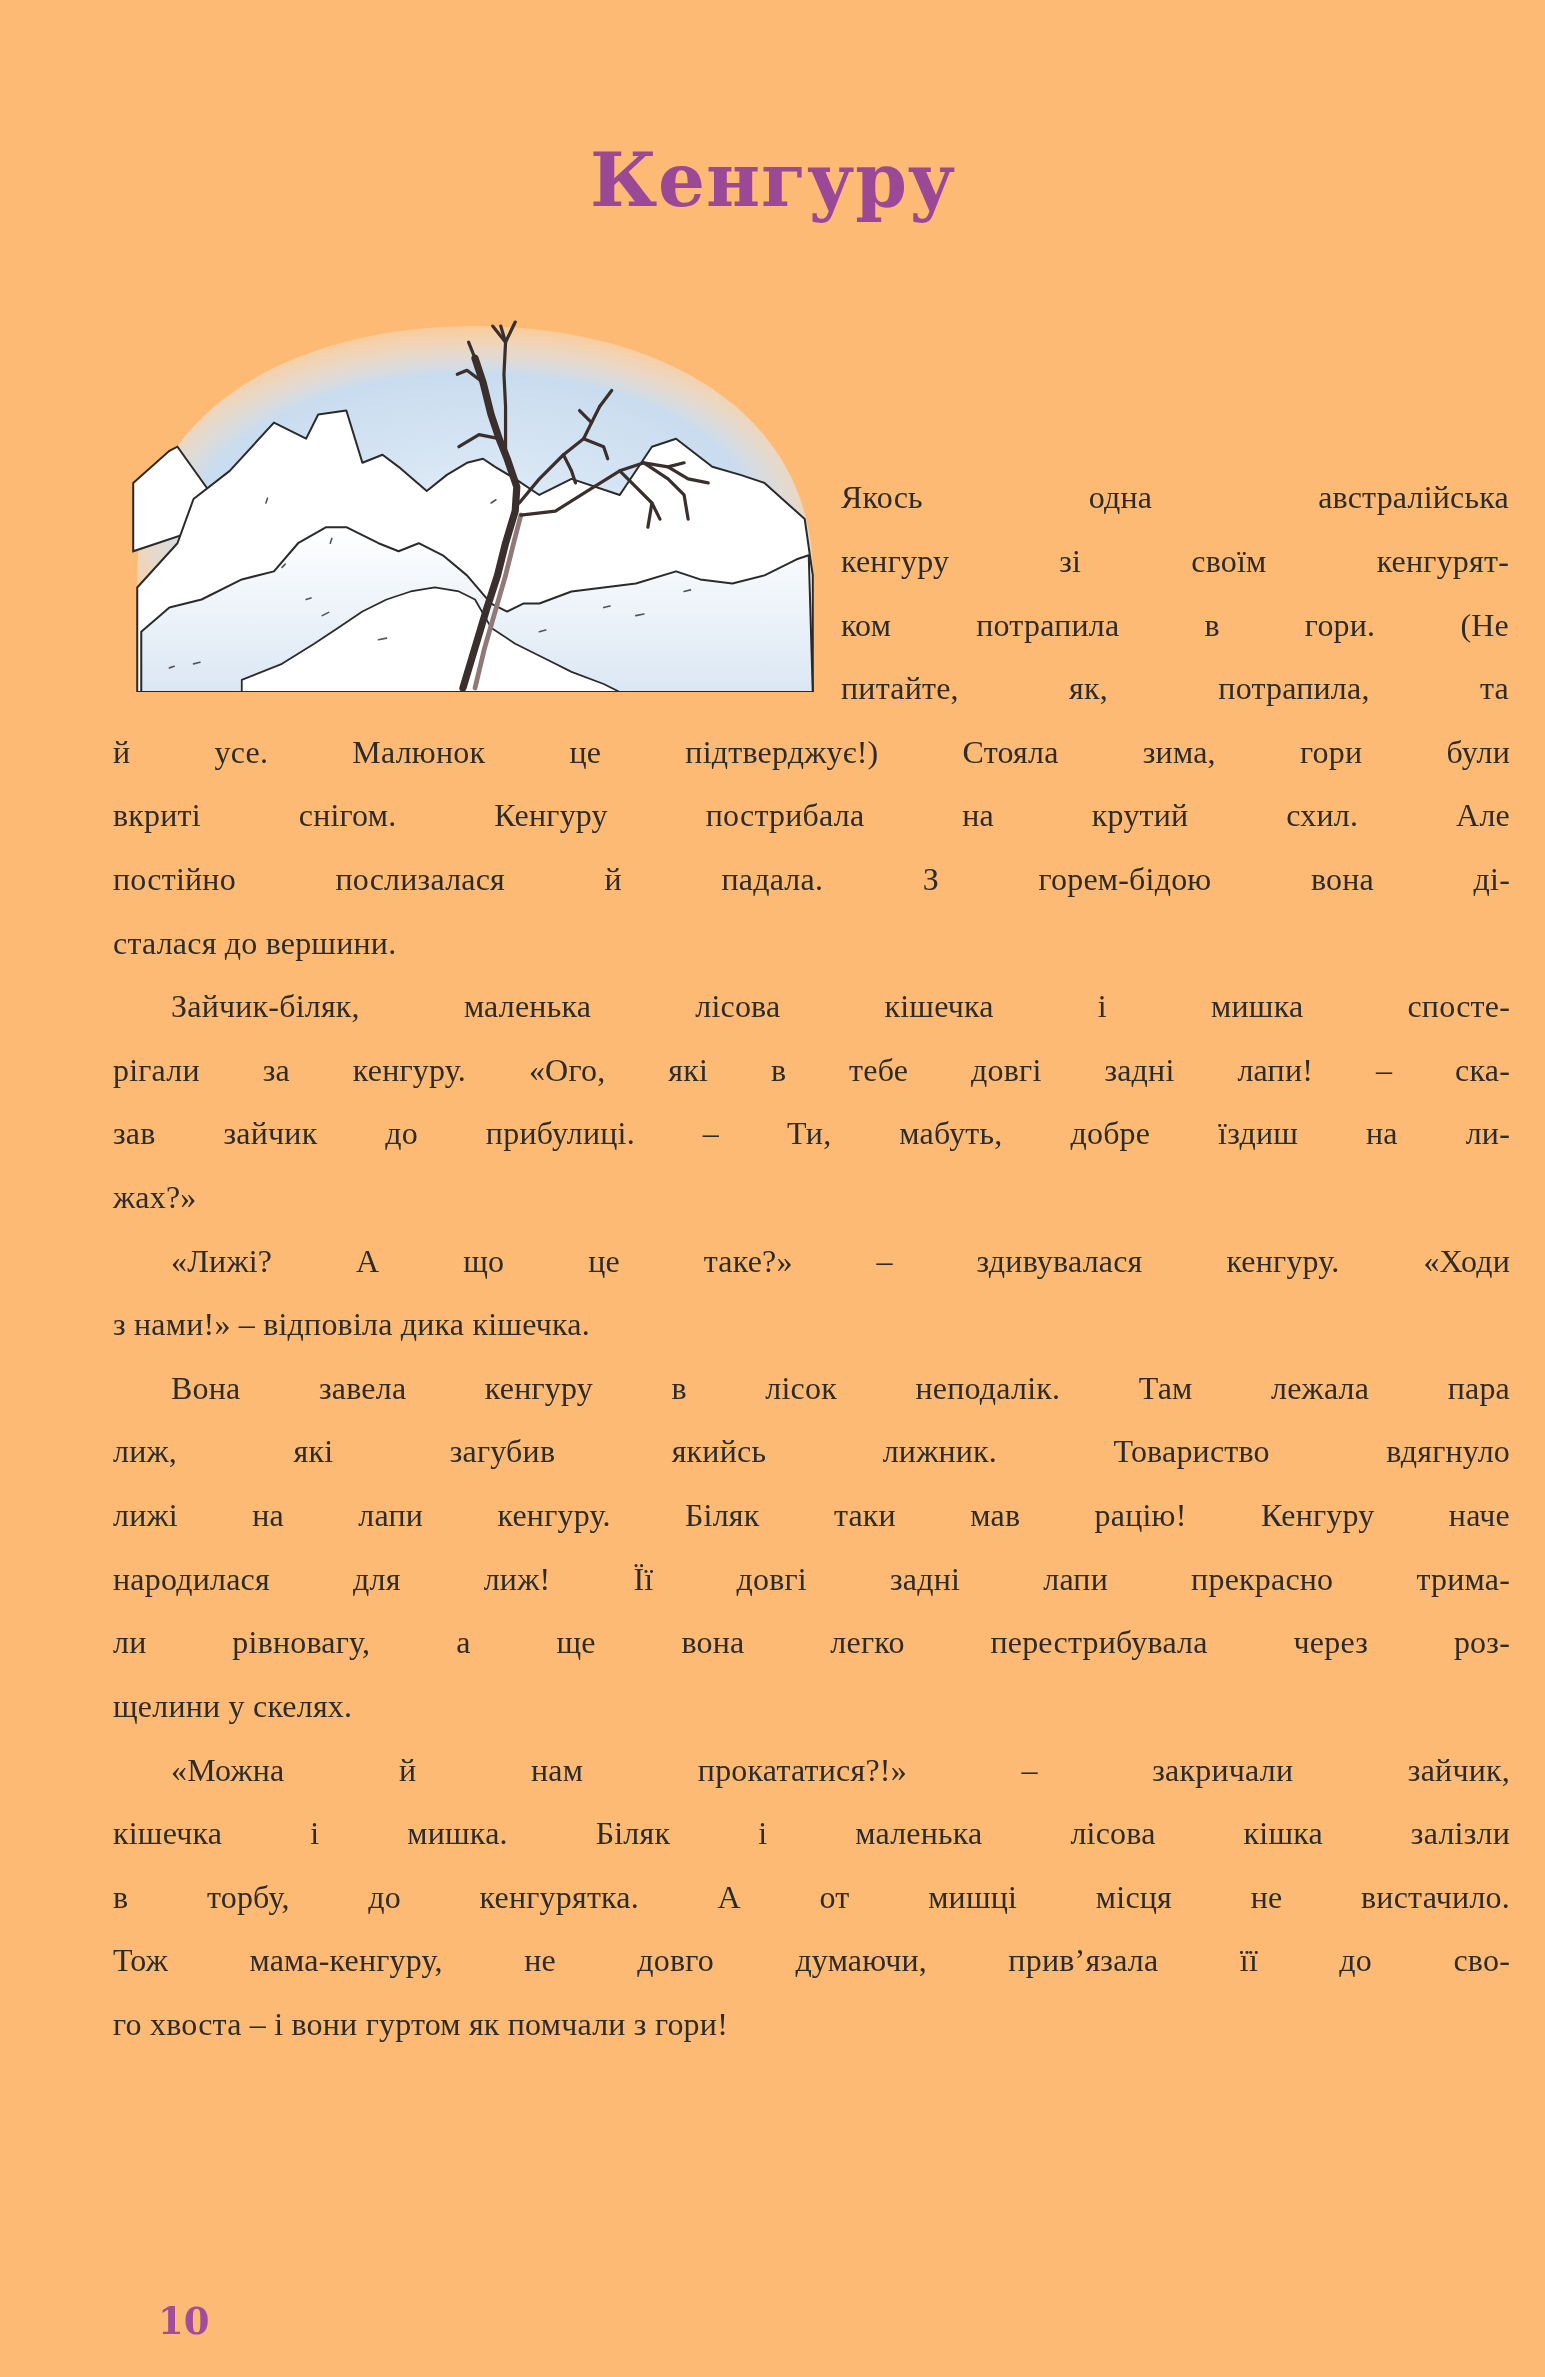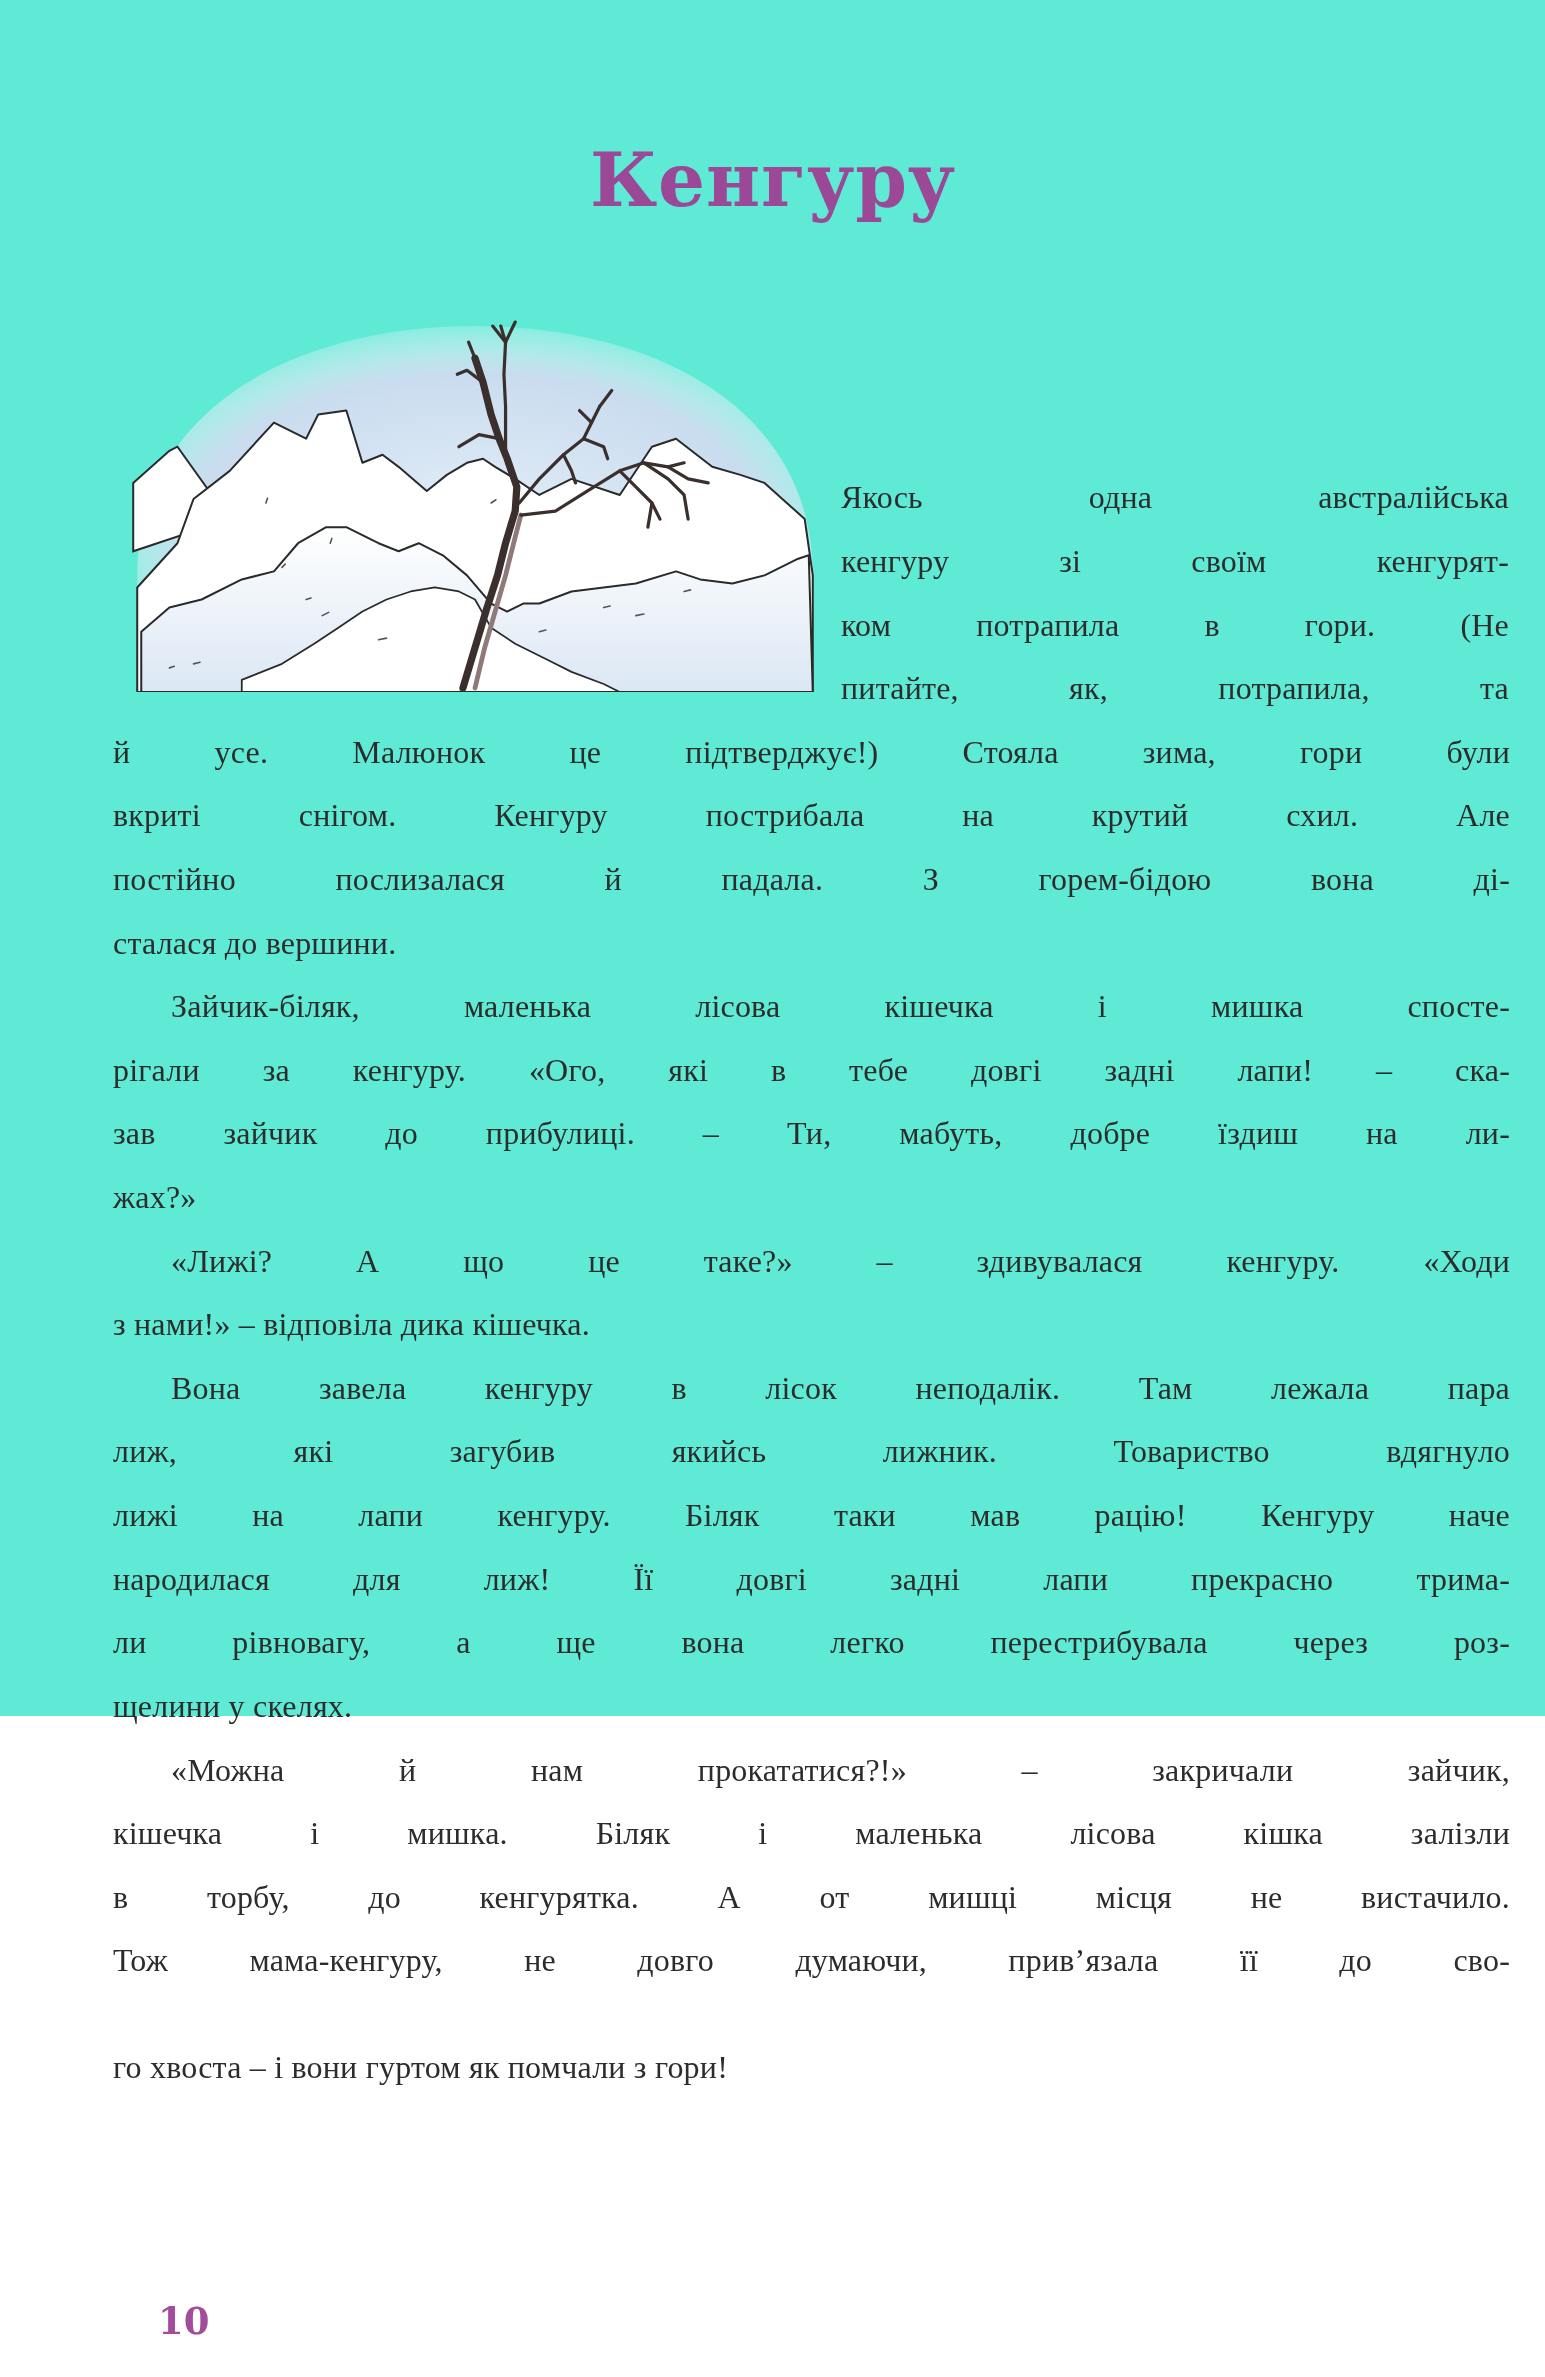--- a/index.html
+++ b/index.html
@@ -12,22 +12,22 @@
       height: 2377px;
       position: relative;
       overflow: hidden;
       font-family: "Liberation Serif", "DejaVu Serif", serif;
       color: #2b2b2b;
     }
     .page {
       position: absolute;
       left: 0; top: 0;
       width: 1546px;
-      height: 1716px;
-      background: #5eead4;
+      height: 2377px;
+      background: #fdba74;
     }
     .title {
       position: absolute;
       left: 0;
       width: 100%;
       top: 143px;
       text-align: center;
       font-family: "DejaVu Serif", "Liberation Serif", serif;
       font-weight: bold;
       font-size: 74px;
@@ -163,17 +163,17 @@
   <div class="line justify" style="left:113px; top:1499px; width:1397px;">лижі на лапи кенгуру. Біляк таки мав рацію! Кенгуру наче</div>
   <div class="line justify" style="left:113px; top:1435px; width:1397px;">лиж, які загубив якийсь лижник. Товариство вдягнуло</div>
   <div class="line justify" style="left:113px; top:1563px; width:1397px;">народилася для лиж! Її довгі задні лапи прекрасно трима-</div>
   <div class="line justify" style="left:113px; top:1626px; width:1397px;">ли рівновагу, а ще вона легко перестрибувала через роз-</div>
   <div class="line" style="left:113px; top:1690px;">щелини у скелях.</div>
 
   <div class="line justify" style="left:171px; top:1754px; width:1339px;">«Можна й нам прокататися?!» – закричали зайчик,</div>
   <div class="line justify" style="left:113px; top:1817px; width:1397px;">кішечка і мишка. Біляк і маленька лісова кішка залізли</div>
   <div class="line justify" style="left:113px; top:1881px; width:1397px;">в торбу, до кенгурятка. А от мишці місця не вистачило.</div>
   <div class="line justify" style="left:113px; top:1944px; width:1397px;">Тож мама-кенгуру, не довго думаючи, прив’язала її до сво-</div>
-  <div class="line" style="left:113px; top:2008px;margin-top:43px;">го хвоста – і вони гуртом як помчали з гори!</div>
+  <div class="line" style="left:113px; top:2008px;">го хвоста – і вони гуртом як помчали з гори!</div>
 
   <div class="page-number">10</div>
 </div>
 
 
 </body></html>

